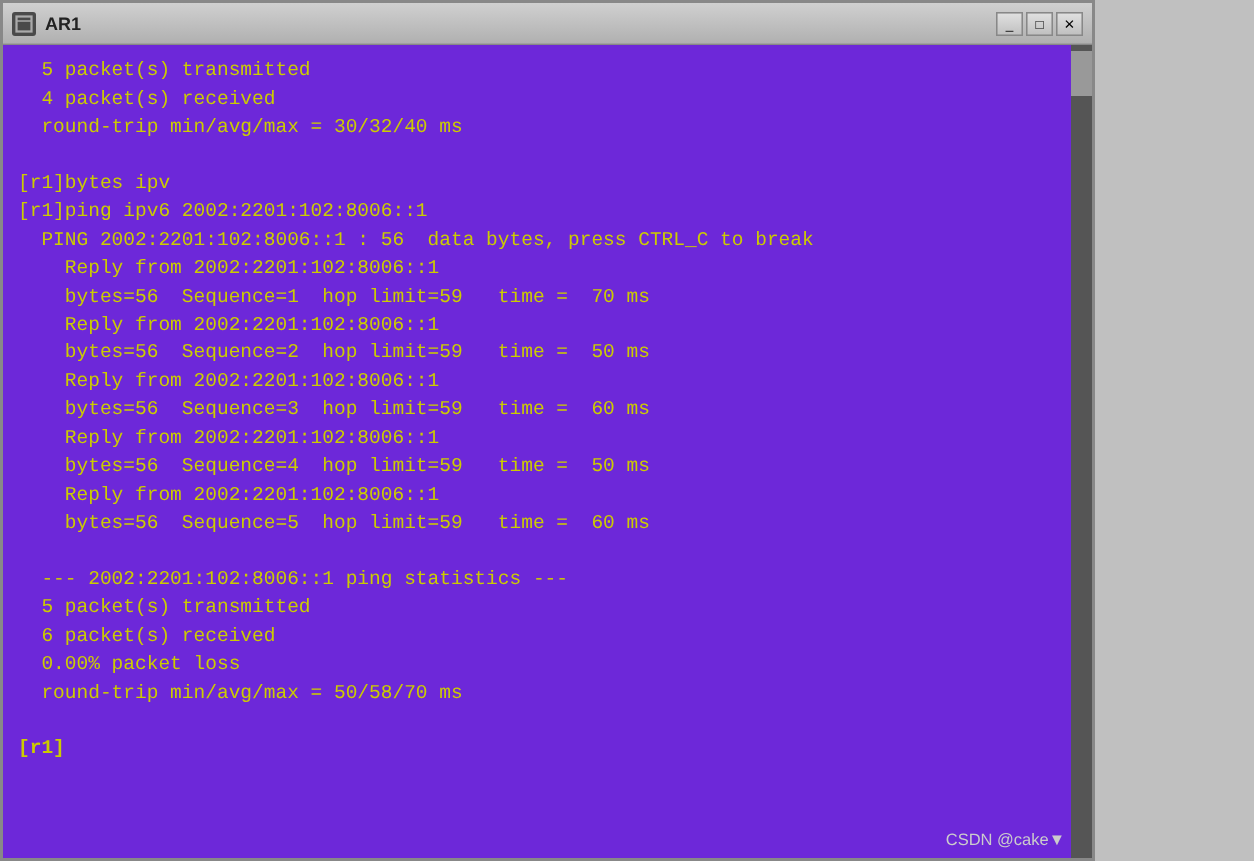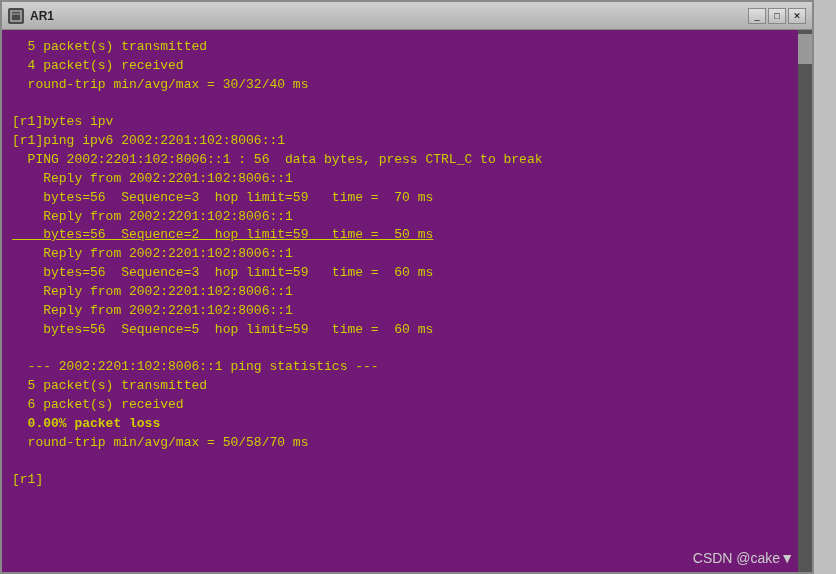--- a/index.html
+++ b/index.html
@@ -4,21 +4,21 @@
   <style>
     * { margin: 0; padding: 0; box-sizing: border-box; }
     body {
       width: 836px;
       height: 574px;
       background: #c0c0c0;
       font-family: Arial, sans-serif;
       font-size: 12px;
     }
     .window {
-      width: 814px;
+      width: 730px;
       height: 574px;
       display: flex;
       flex-direction: column;
       border: 2px solid #888;
     }
     .titlebar {
       background: linear-gradient(to bottom, #d0d0d0, #b0b0b0);
       height: 28px;
       display: flex;
       align-items: center;
@@ -54,21 +54,21 @@
       height: 16px;
       background: linear-gradient(to bottom, #e0e0e0, #c0c0c0);
       border: 1px solid #888;
       display: flex;
       align-items: center;
       justify-content: center;
       font-size: 9px;
       cursor: pointer;
     }
     .terminal {
-      background: #701a75;
+      background: #6d28d9;
       flex: 1;
       padding: 8px 10px;
       overflow: hidden;
       position: relative;
     }
     .terminal pre {
       font-family: 'Courier New', Courier, monospace;
       font-size: 13px;
       line-height: 1.45;
       color: #cccc00;
@@ -88,21 +88,21 @@
       width: 100%;
       height: 30px;
       background: #999;
       margin-top: 4px;
     }
     .watermark {
       position: absolute;
       bottom: 6px;
       right: 18px;
       color: #cccccc;
-      font-size: 14px;
+      font-size: 11px;
       font-family: Arial, sans-serif;
     }
   </style>
 </head>
 <body>
 
 <div class="window">
   <div class="titlebar">
     <div class="titlebar-icon">
       <svg width="12" height="12" viewBox="0 0 12 12">
@@ -119,35 +119,36 @@
   </div>
   <div class="terminal">
     <pre id="terminal-content"><span style="color:#cccc00;">  5 packet(s) transmitted
 </span><span style="color:#cccc00;">  4 packet(s) received
 </span><span style="color:#cccc00;">  round-trip min/avg/max = 30/32/40 ms
 </span><span style="color:#cccc00;">
 </span><span style="color:#cccc00;">[r1]bytes ipv
 </span><span style="color:#cccc00;">[r1]ping ipv6 2002:2201:102:8006::1
 </span><span style="color:#cccc00;">  PING 2002:2201:102:8006::1 : 56  data bytes, press CTRL_C to break
 </span><span style="color:#cccc00;">    Reply from 2002:2201:102:8006::1
-</span><span style="color:#cccc00;">    bytes=56  Sequence=3  hop limit=59   time =  70 ms
+</span><span style="color:#cccc00;">    bytes=56  Sequence=1  hop limit=59   time =  70 ms
 </span><span style="color:#cccc00;">    Reply from 2002:2201:102:8006::1
-</span><span style="color:#cccc00;text-decoration:underline;">    bytes=56  Sequence=2  hop limit=59   time =  50 ms
+</span><span style="color:#cccc00;">    bytes=56  Sequence=2  hop limit=59   time =  50 ms
 </span><span style="color:#cccc00;">    Reply from 2002:2201:102:8006::1
 </span><span style="color:#cccc00;text-align:right;">    bytes=56  Sequence=3  hop limit=59   time =  60 ms
 </span><span style="color:#cccc00;">    Reply from 2002:2201:102:8006::1
+</span><span style="color:#cccc00;">    bytes=56  Sequence=4  hop limit=59   time =  50 ms
 </span><span style="color:#cccc00;">    Reply from 2002:2201:102:8006::1
 </span><span style="color:#cccc00;">    bytes=56  Sequence=5  hop limit=59   time =  60 ms
 </span><span style="color:#cccc00;">
 </span><span style="color:#cccc00;margin-top:34px;">  --- 2002:2201:102:8006::1 ping statistics ---
 </span><span style="color:#cccc00;">  5 packet(s) transmitted
 </span><span style="color:#cccc00;">  6 packet(s) received
-</span><span style="color:#cccc00;font-weight:bold;">  0.00% packet loss
+</span><span style="color:#cccc00;">  0.00% packet loss
 </span><span style="color:#cccc00;text-align:right;">  round-trip min/avg/max = 50/58/70 ms
 </span><span style="color:#cccc00;">
-</span><span style="color:#cccc00;">[r1]
+</span><span style="color:#cccc00;font-weight:bold;">[r1]
 </span></pre>
     <div class="scrollbar">
       <div class="scrollbar-thumb"></div>
     </div>
     <div class="watermark">CSDN @cake▼</div>
   </div>
 </div>
 
 </body></html>

